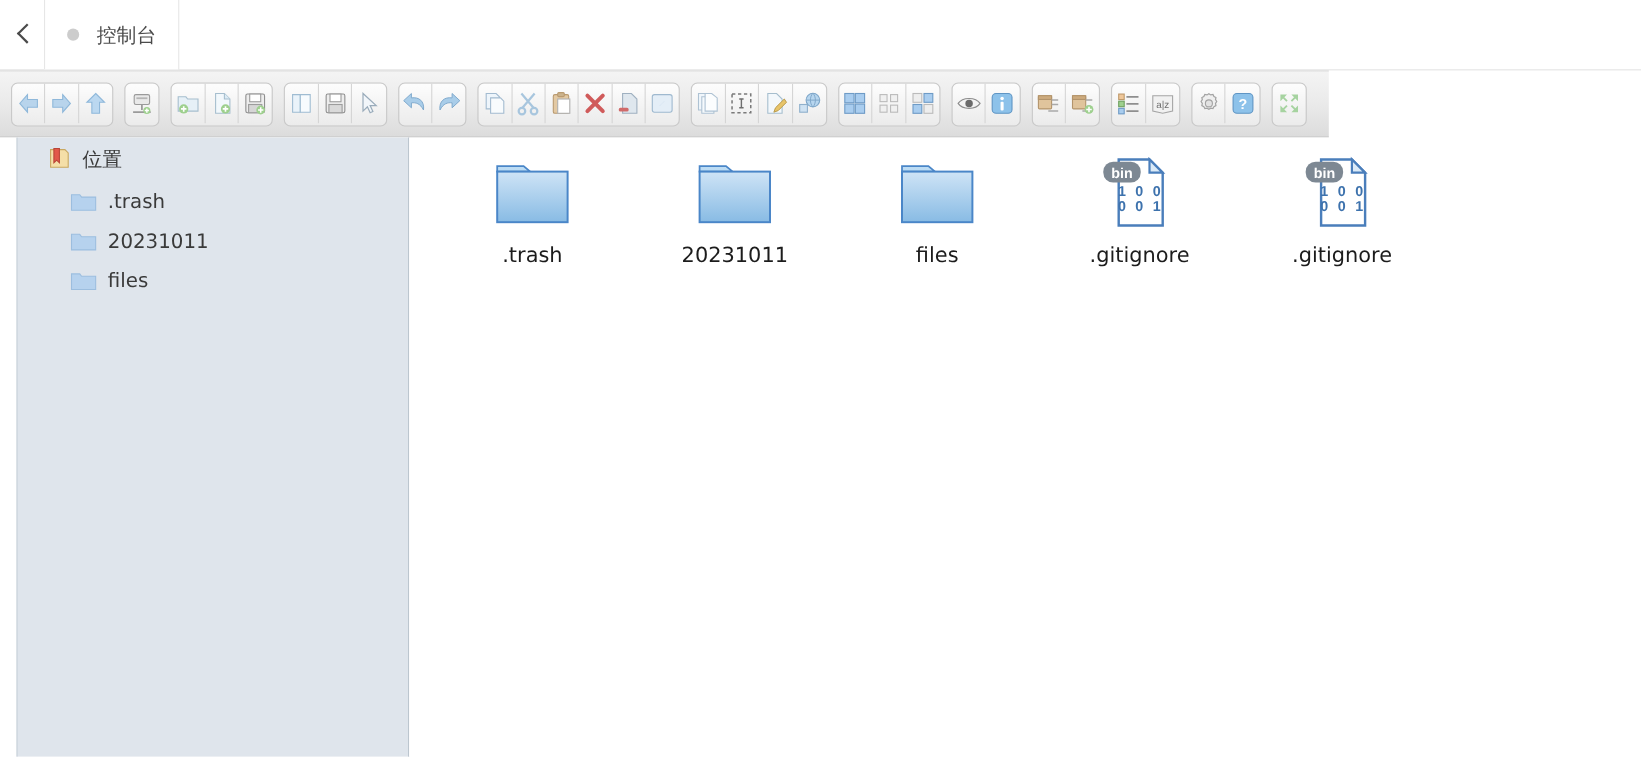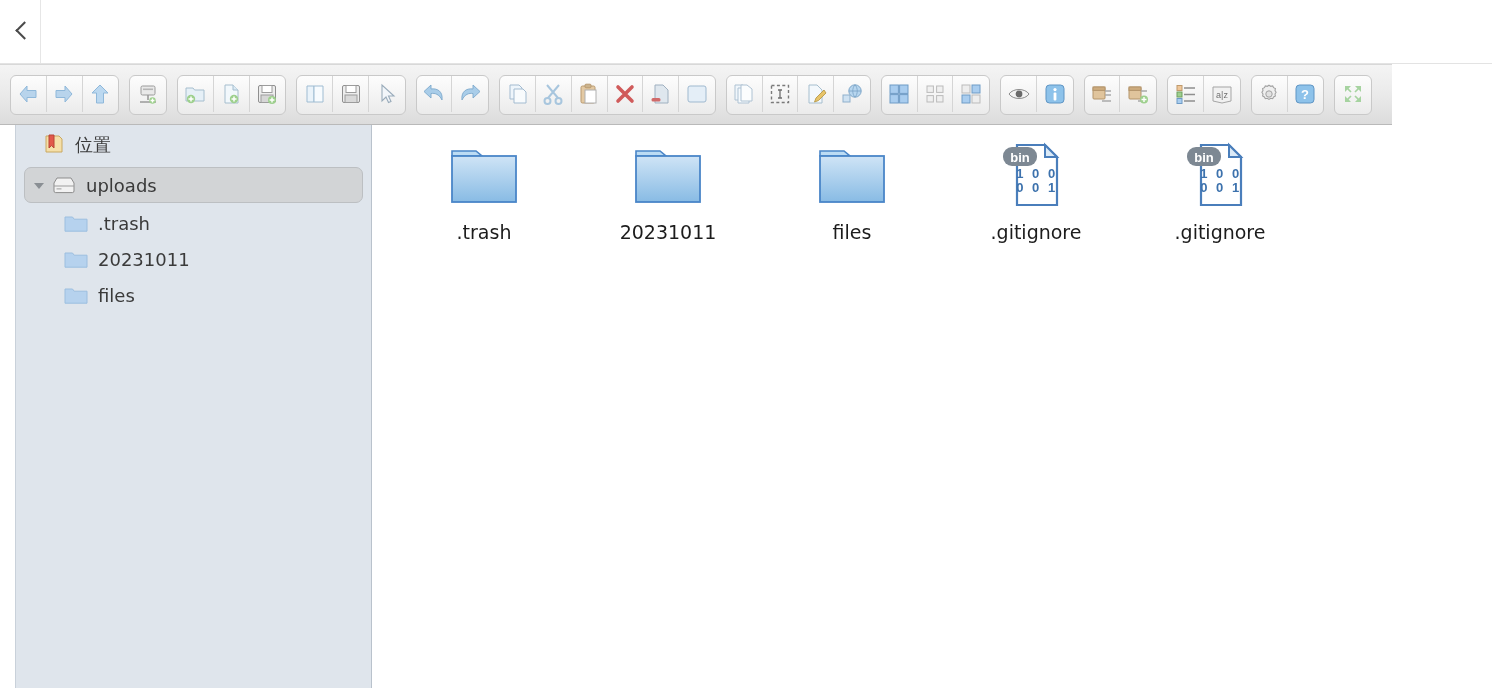--- a/index.html
+++ b/index.html
@@ -60,21 +60,21 @@
   .tab .tab-close::before, .tab .tab-close::after {
     content:""; position:absolute; left:0; top:7px;
     width:16px; height:1.6px; background:#c2c2c2;
   }
   .tab .tab-close::before { transform:rotate(45deg); }
   .tab .tab-close::after  { transform:rotate(-45deg); }
   .tab-tail { flex:1; border-left:1px solid #e6e6e6; }
 
   
   .toolbar {
-    position:absolute; left:0; top:64px; width:1392px; height:61px;
+    position:absolute; left:0; top:64px; width:1208px; height:61px;
     background:linear-gradient(to bottom,#f4f4f4 0%,#eaeaea 50%,#dcdcdc 100%);
     border-top:1px solid #d8d8d8;
     border-bottom:1px solid #b9b9b9;
     box-sizing:border-box;
     display:flex; align-items:center;
     padding:0 10px;
   }
   .tgroup {
     display:flex; align-items:stretch;
     height:38px;
@@ -174,20 +174,24 @@
 </head>
 <body>
 
 <div id="app">
 
   <div class="tabbar">
     <div class="back-btn">
       <span class="back-chevron"></span>
     </div>
 
+    <div class="tab">
+      <span class="dot" style="background: rgb(204, 204, 204);"></span>
+      <span class="tab-label">控制台</span>
+    </div>
 
 
 
     <div class="tab-tail"></div>
   </div>
 
   <div class="toolbar">
 
     <div class="tgroup">
       <div class="tbtn">
@@ -461,29 +465,20 @@
     <div class="sidebar-inner">
 
       <div class="side-head">
         <svg width="22" height="22" viewBox="0 0 22 22">
           <path d="M2 3 h13 l3 3 v13 H2 Z" fill="#f5dfa8" stroke="#c9a860"></path>
           <path d="M5 2 h5 v13 l-2.5 -2.4 L5 15 Z" fill="#e2584a" stroke="#b84537"></path>
         </svg>
         <span class="hlabel">位置</span>
       </div>
 
-      <div class="side-row selected">
-        <span class="twisty"></span>
-        <svg width="26" height="20" viewBox="0 0 26 20">
-          <path d="M3 8 L6 3 h14 l3 5 v8 a1.6 1.6 0 0 1 -1.6 1.6 H4.6 A1.6 1.6 0 0 1 3 16 Z" fill="#f2f2f2" stroke="#8d8d8d"></path>
-          <path d="M3 11 h20" stroke="#9c9c9c"></path>
-          <rect x="5.5" y="13" width="5" height="1.6" fill="#bdbdbd"></rect>
-        </svg>
-        <span class="rlabel">uploads</span>
-      </div>
 
       <div class="side-child">
         <svg width="24" height="19" viewBox="0 0 24 19">
           <path d="M1 3 h7.5 l1.7 2.2 h12.8 v12 H1 Z" fill="#b6d2ee" stroke="#9cbedf"></path>
         </svg>
         <span class="clabel">.trash</span>
       </div>
 
       <div class="side-child">
         <svg width="24" height="19" viewBox="0 0 24 19">

